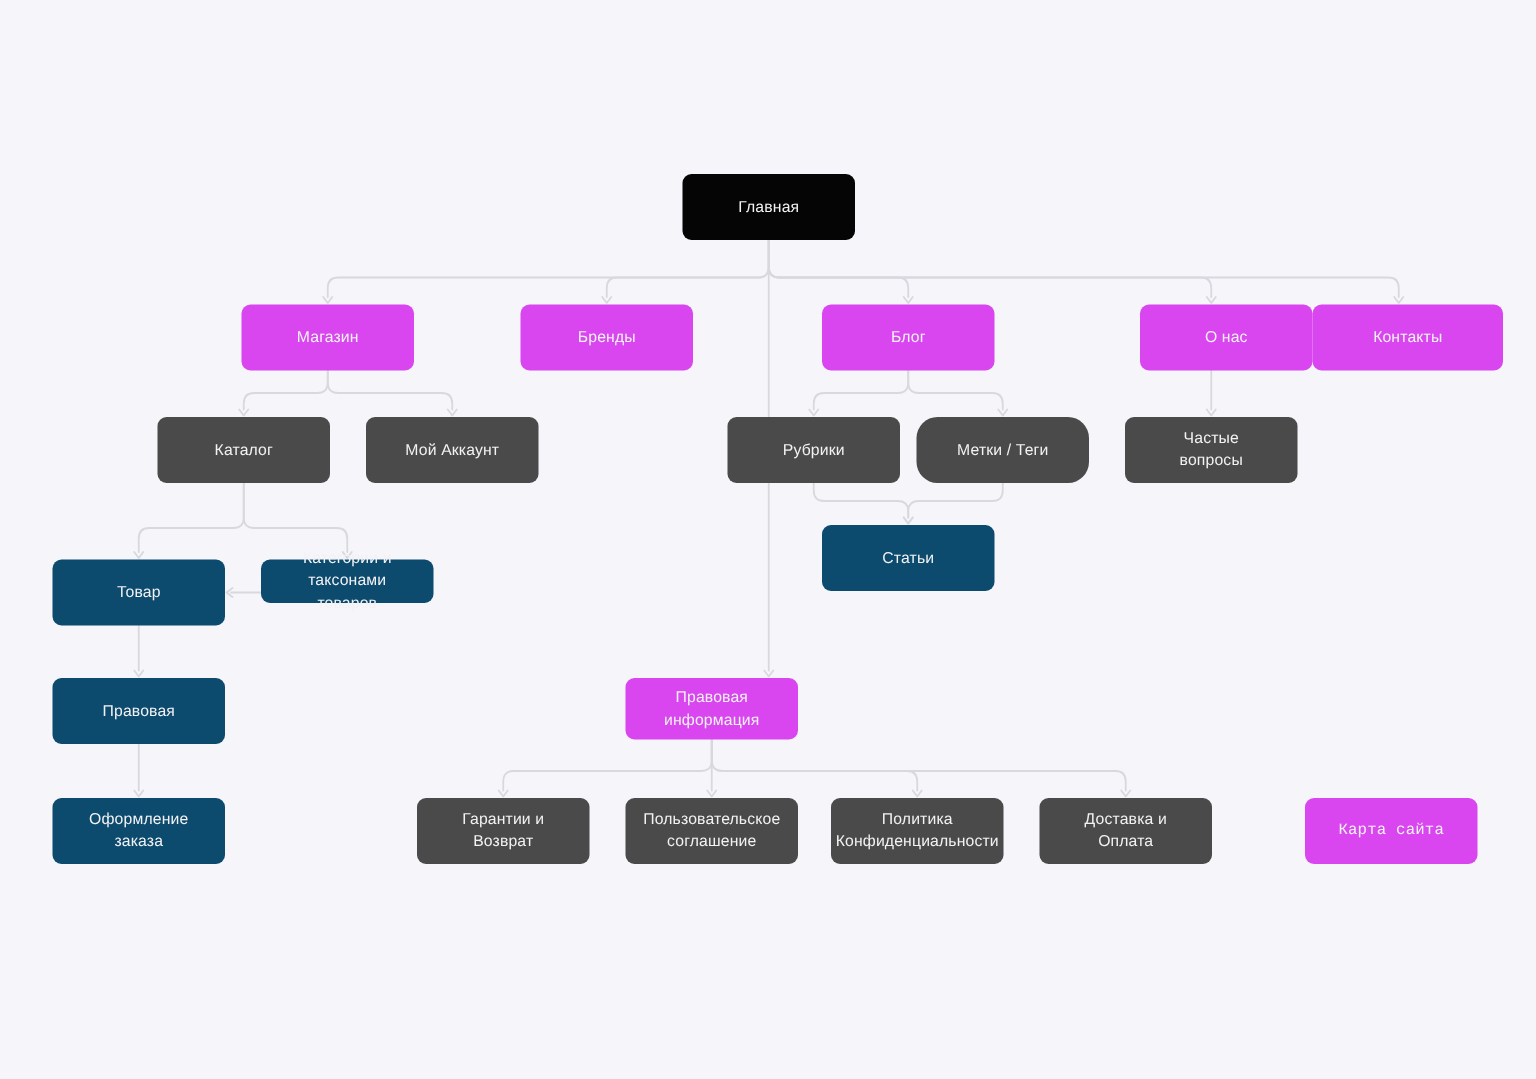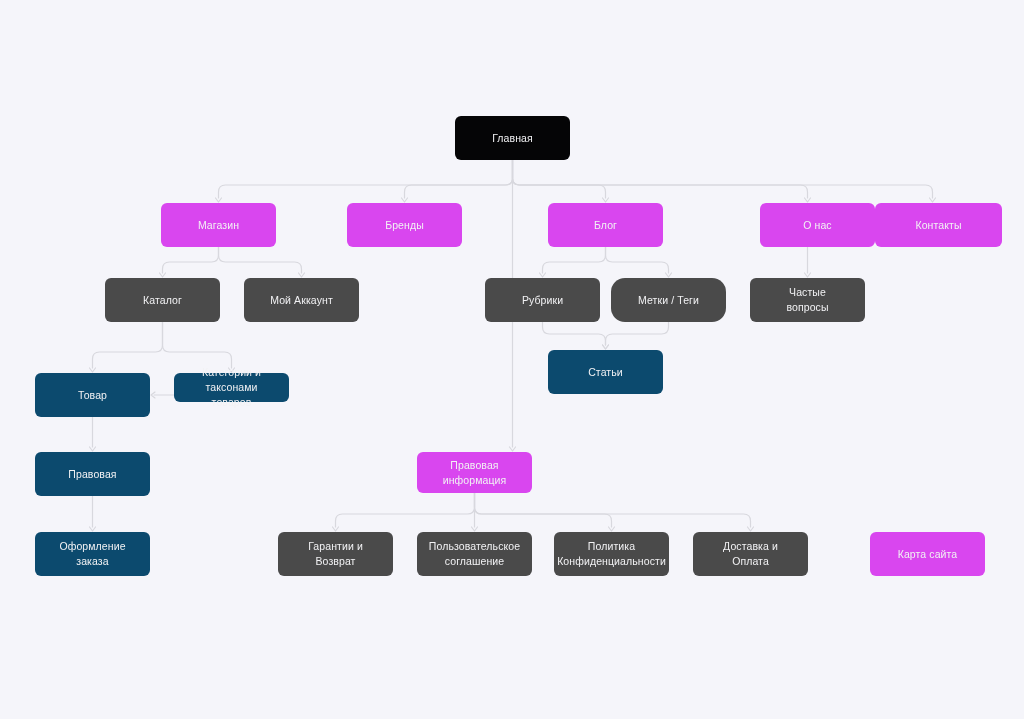--- a/index.html
+++ b/index.html
@@ -153,17 +153,17 @@
       </div>
       <div class="node lvl-mid" style="left: 417px; top: 532px; width: 115px; height: 44px;">
         <span>Пользовательское соглашение</span>
       </div>
       <div class="node lvl-mid" style="left: 554px; top: 532px; width: 115px; height: 44px;">
         <span>Политика Конфиденциальности</span>
       </div>
       <div class="node lvl-mid" style="left: 693px; top: 532px; width: 115px; height: 44px;">
         <span>Доставка и Оплата</span>
       </div>
-      <div class="node lvl-dark" style="left: 870px; top: 532px; width: 115px; height: 44px;">
+      <div class="node lvl-dark" style="left: 870px; top: 532px; width: 115px; height: 44px; font-family: Liberation Mono, monospace;">
         <span>Карта сайта</span>
       </div>
     </div>
 </div>
 
 </body></html>

